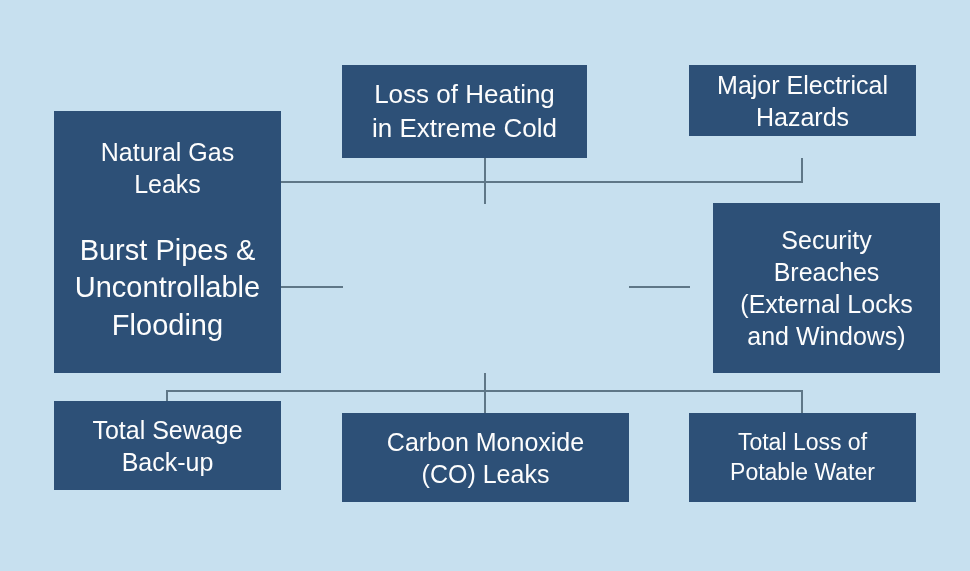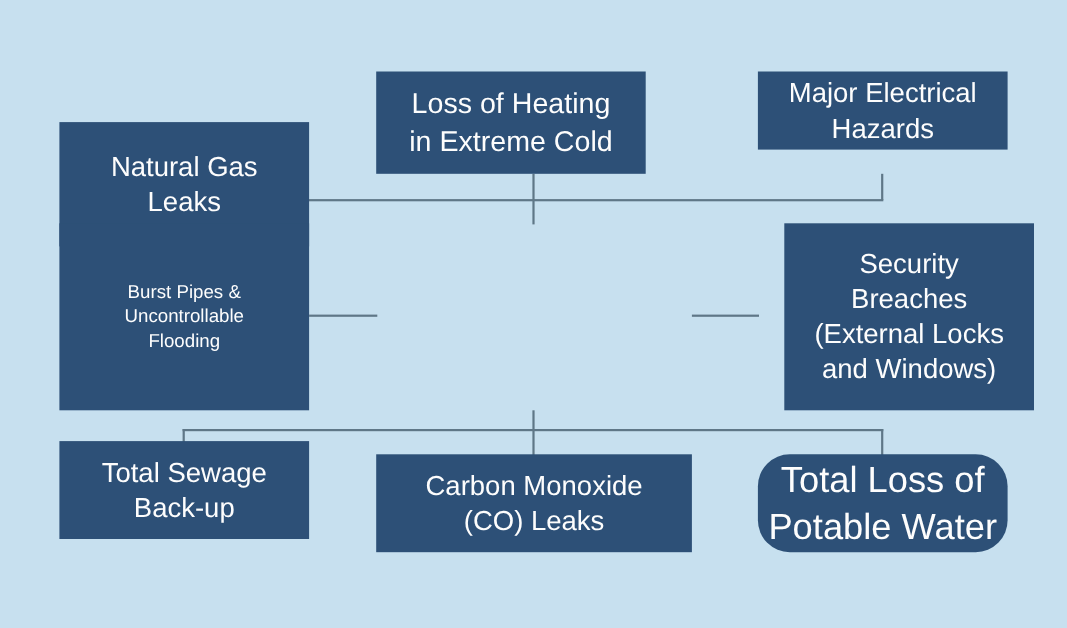--- a/index.html
+++ b/index.html
@@ -47,21 +47,21 @@
     font-size: 26px;
   }
   .n-elec {
     left: 689px; top: 65px;  width: 227px; height: 71px;
     font-size: 25px;
     text-align: center;
   }
   
   .n-pipes {
     left: 54px;  top: 203px; width: 227px; height: 170px;
-    font-size: 17px;
+    font-size: 29px;
   }
   .n-center {
     left: 342px; top: 203px; width: 287px; height: 170px;
     font-size: 31px;
     font-weight: bold;
     letter-spacing: 0.2px;
   }
   .n-center .label { line-height: 1.2; }
   .n-security {
     left: 689px; top: 203px; width: 227px; height: 170px;
@@ -73,22 +73,21 @@
     left: 54px;  top: 401px; width: 227px; height: 89px;
     font-size: 25px;
   }
   .n-co {
     left: 342px; top: 413px; width: 287px; height: 89px;
     font-size: 25px;
     justify-content: center;
   }
   .n-water {
     left: 689px; top: 413px; width: 227px; height: 89px;
-    font-size: 33px;
-    border-radius: 29px;
+    font-size: 23px;
   }
   
   .conn {
     position: absolute;
     background: #5f7787;
     z-index: 1;
   }
   .conn.h { height: 2px; }
   .conn.v { width: 2px; }
 </style>

